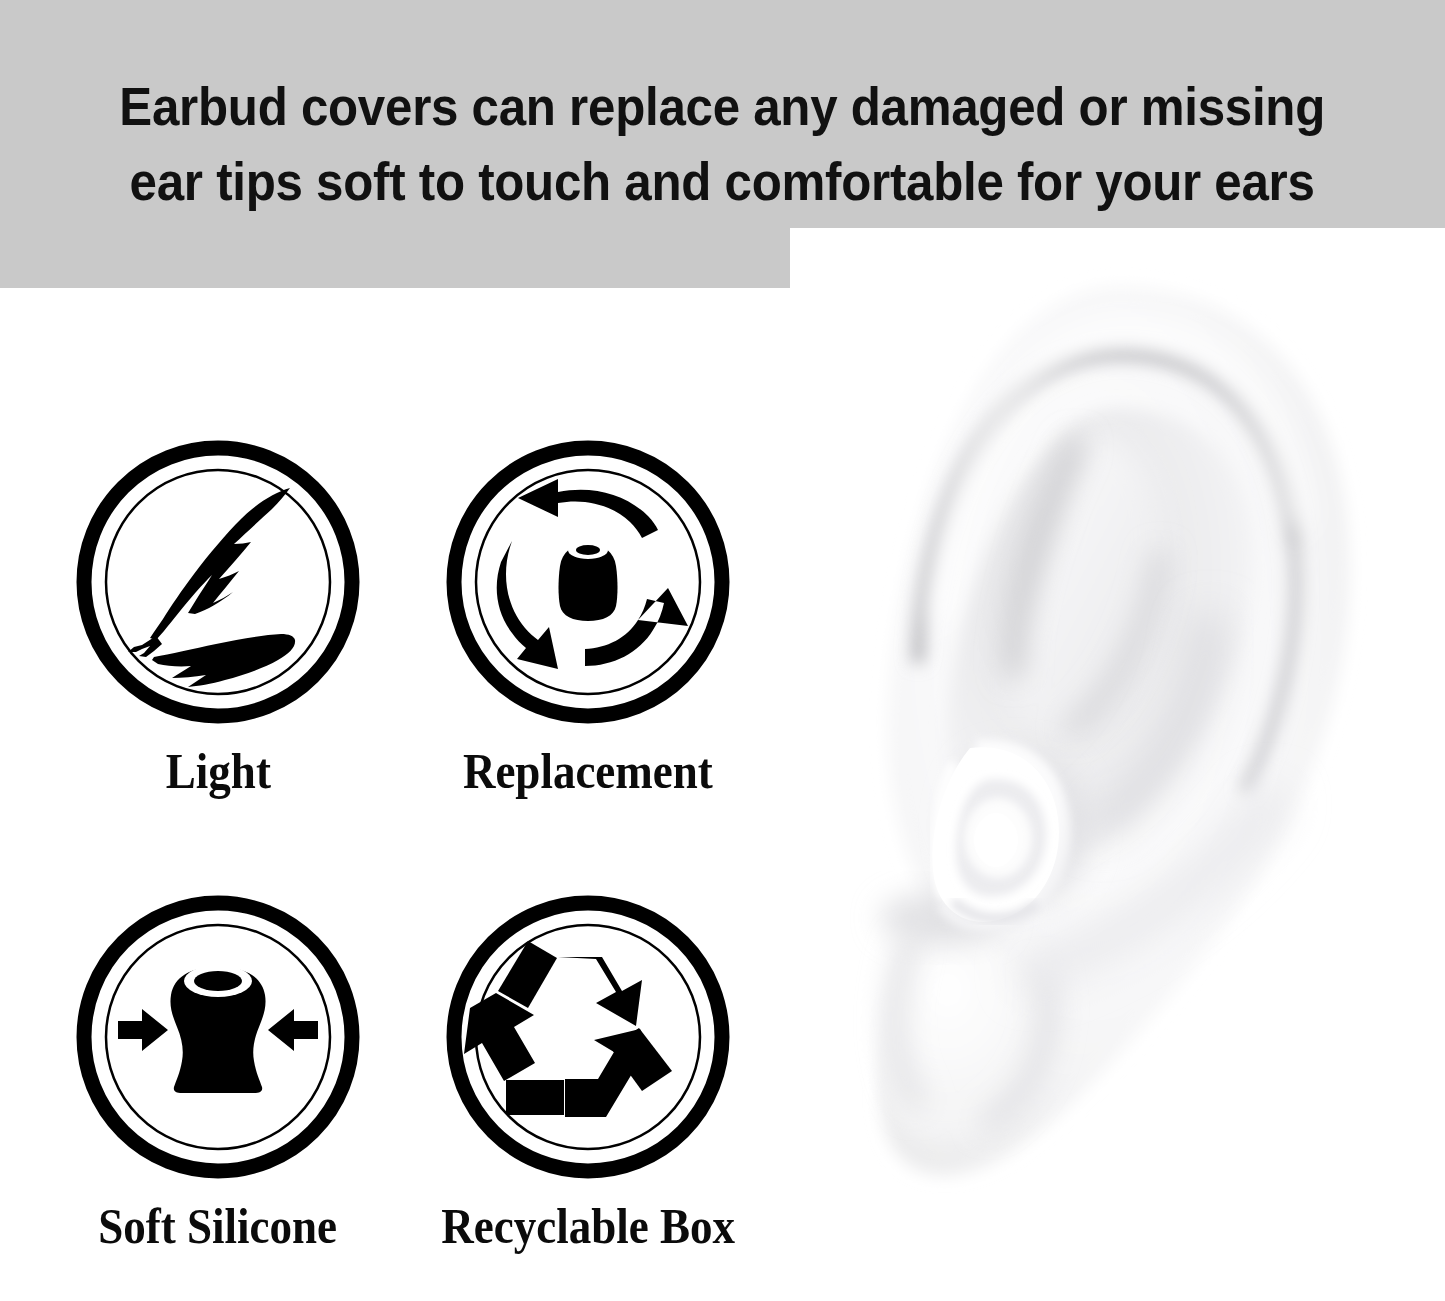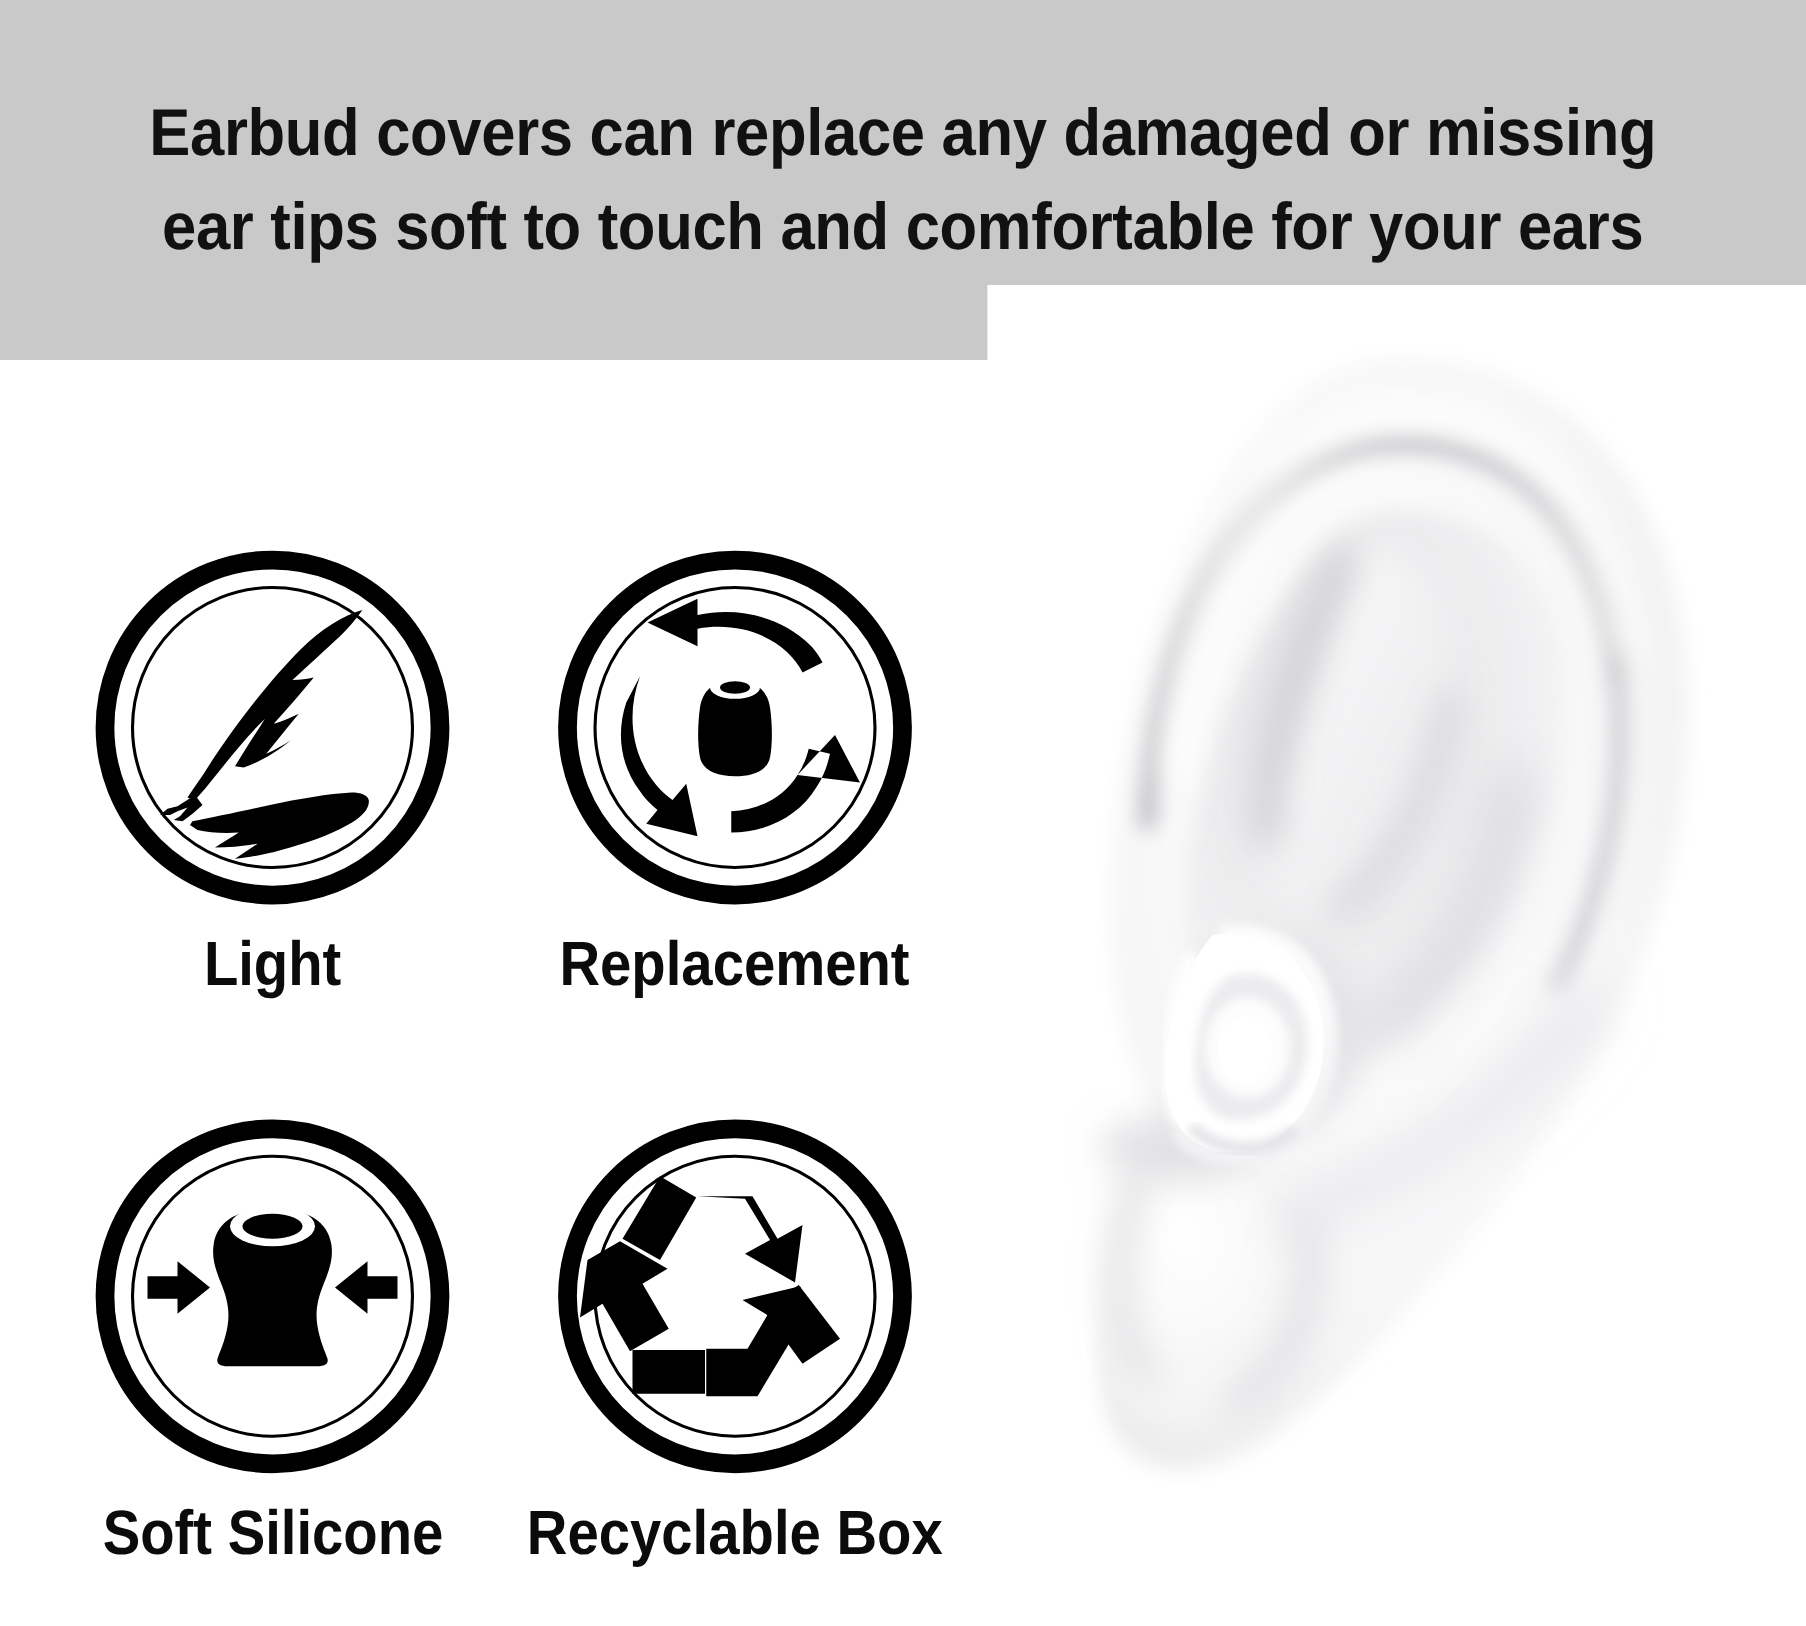--- a/index.html
+++ b/index.html
@@ -46,20 +46,21 @@
     transform-origin: center center;
   }
 
   
   .features {
     position: absolute;
     left: 0;
     top: 228px;
     width: 840px;
     height: 1073px;
+    font-family: Liberation Serif, serif;
   }
   .feature-cell {
     position: absolute;
     width: 380px;
     display: flex;
     flex-direction: column;
     align-items: center;
   }
   .cell-r0 { top: 212px; }
   .cell-r1 { top: 667px; }

